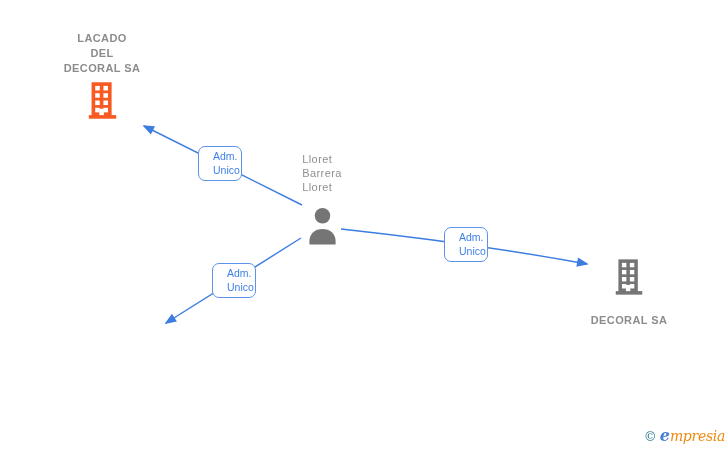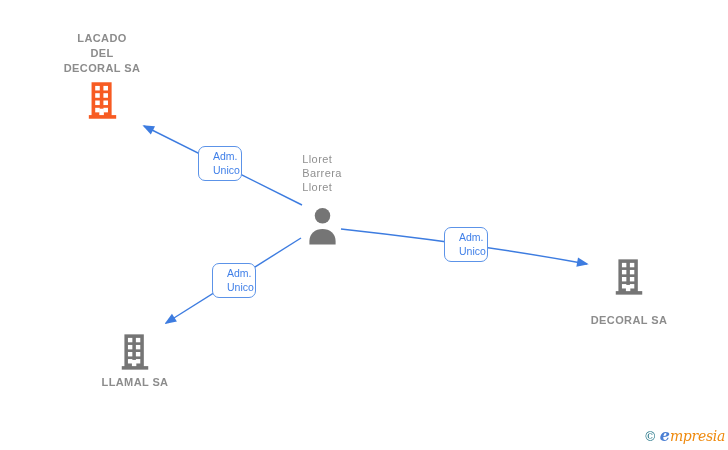--- a/index.html
+++ b/index.html
@@ -100,26 +100,20 @@
     </svg>
   </div>
 
   <div class="node" style="left:579px;top:259px;width:100px;">
     <svg class="node-icon icon-gray" width="30" height="36">
       <use href="#icon-building" width="30" height="36"></use>
     </svg>
     <div class="company-label" style="margin-top:18px;">DECORAL SA</div>
   </div>
 
-  <div class="node" style="left:85px;top:334px;width:100px;">
-    <svg class="node-icon icon-gray" width="30" height="36">
-      <use href="#icon-building" width="30" height="36"></use>
-    </svg>
-    <div class="company-label" style="margin-top:5px;">LLAMAL SA</div>
-  </div>
 
   <div class="rel-box" style="left:198px;top:146px;">
     <div>Adm.</div>
     <div>Unico</div>
   </div>
   <div class="rel-box" style="left:212px;top:263px;">
     <div>Adm.</div>
     <div>Unico</div>
   </div>
   <div class="rel-box" style="left:444px;top:227px;">

